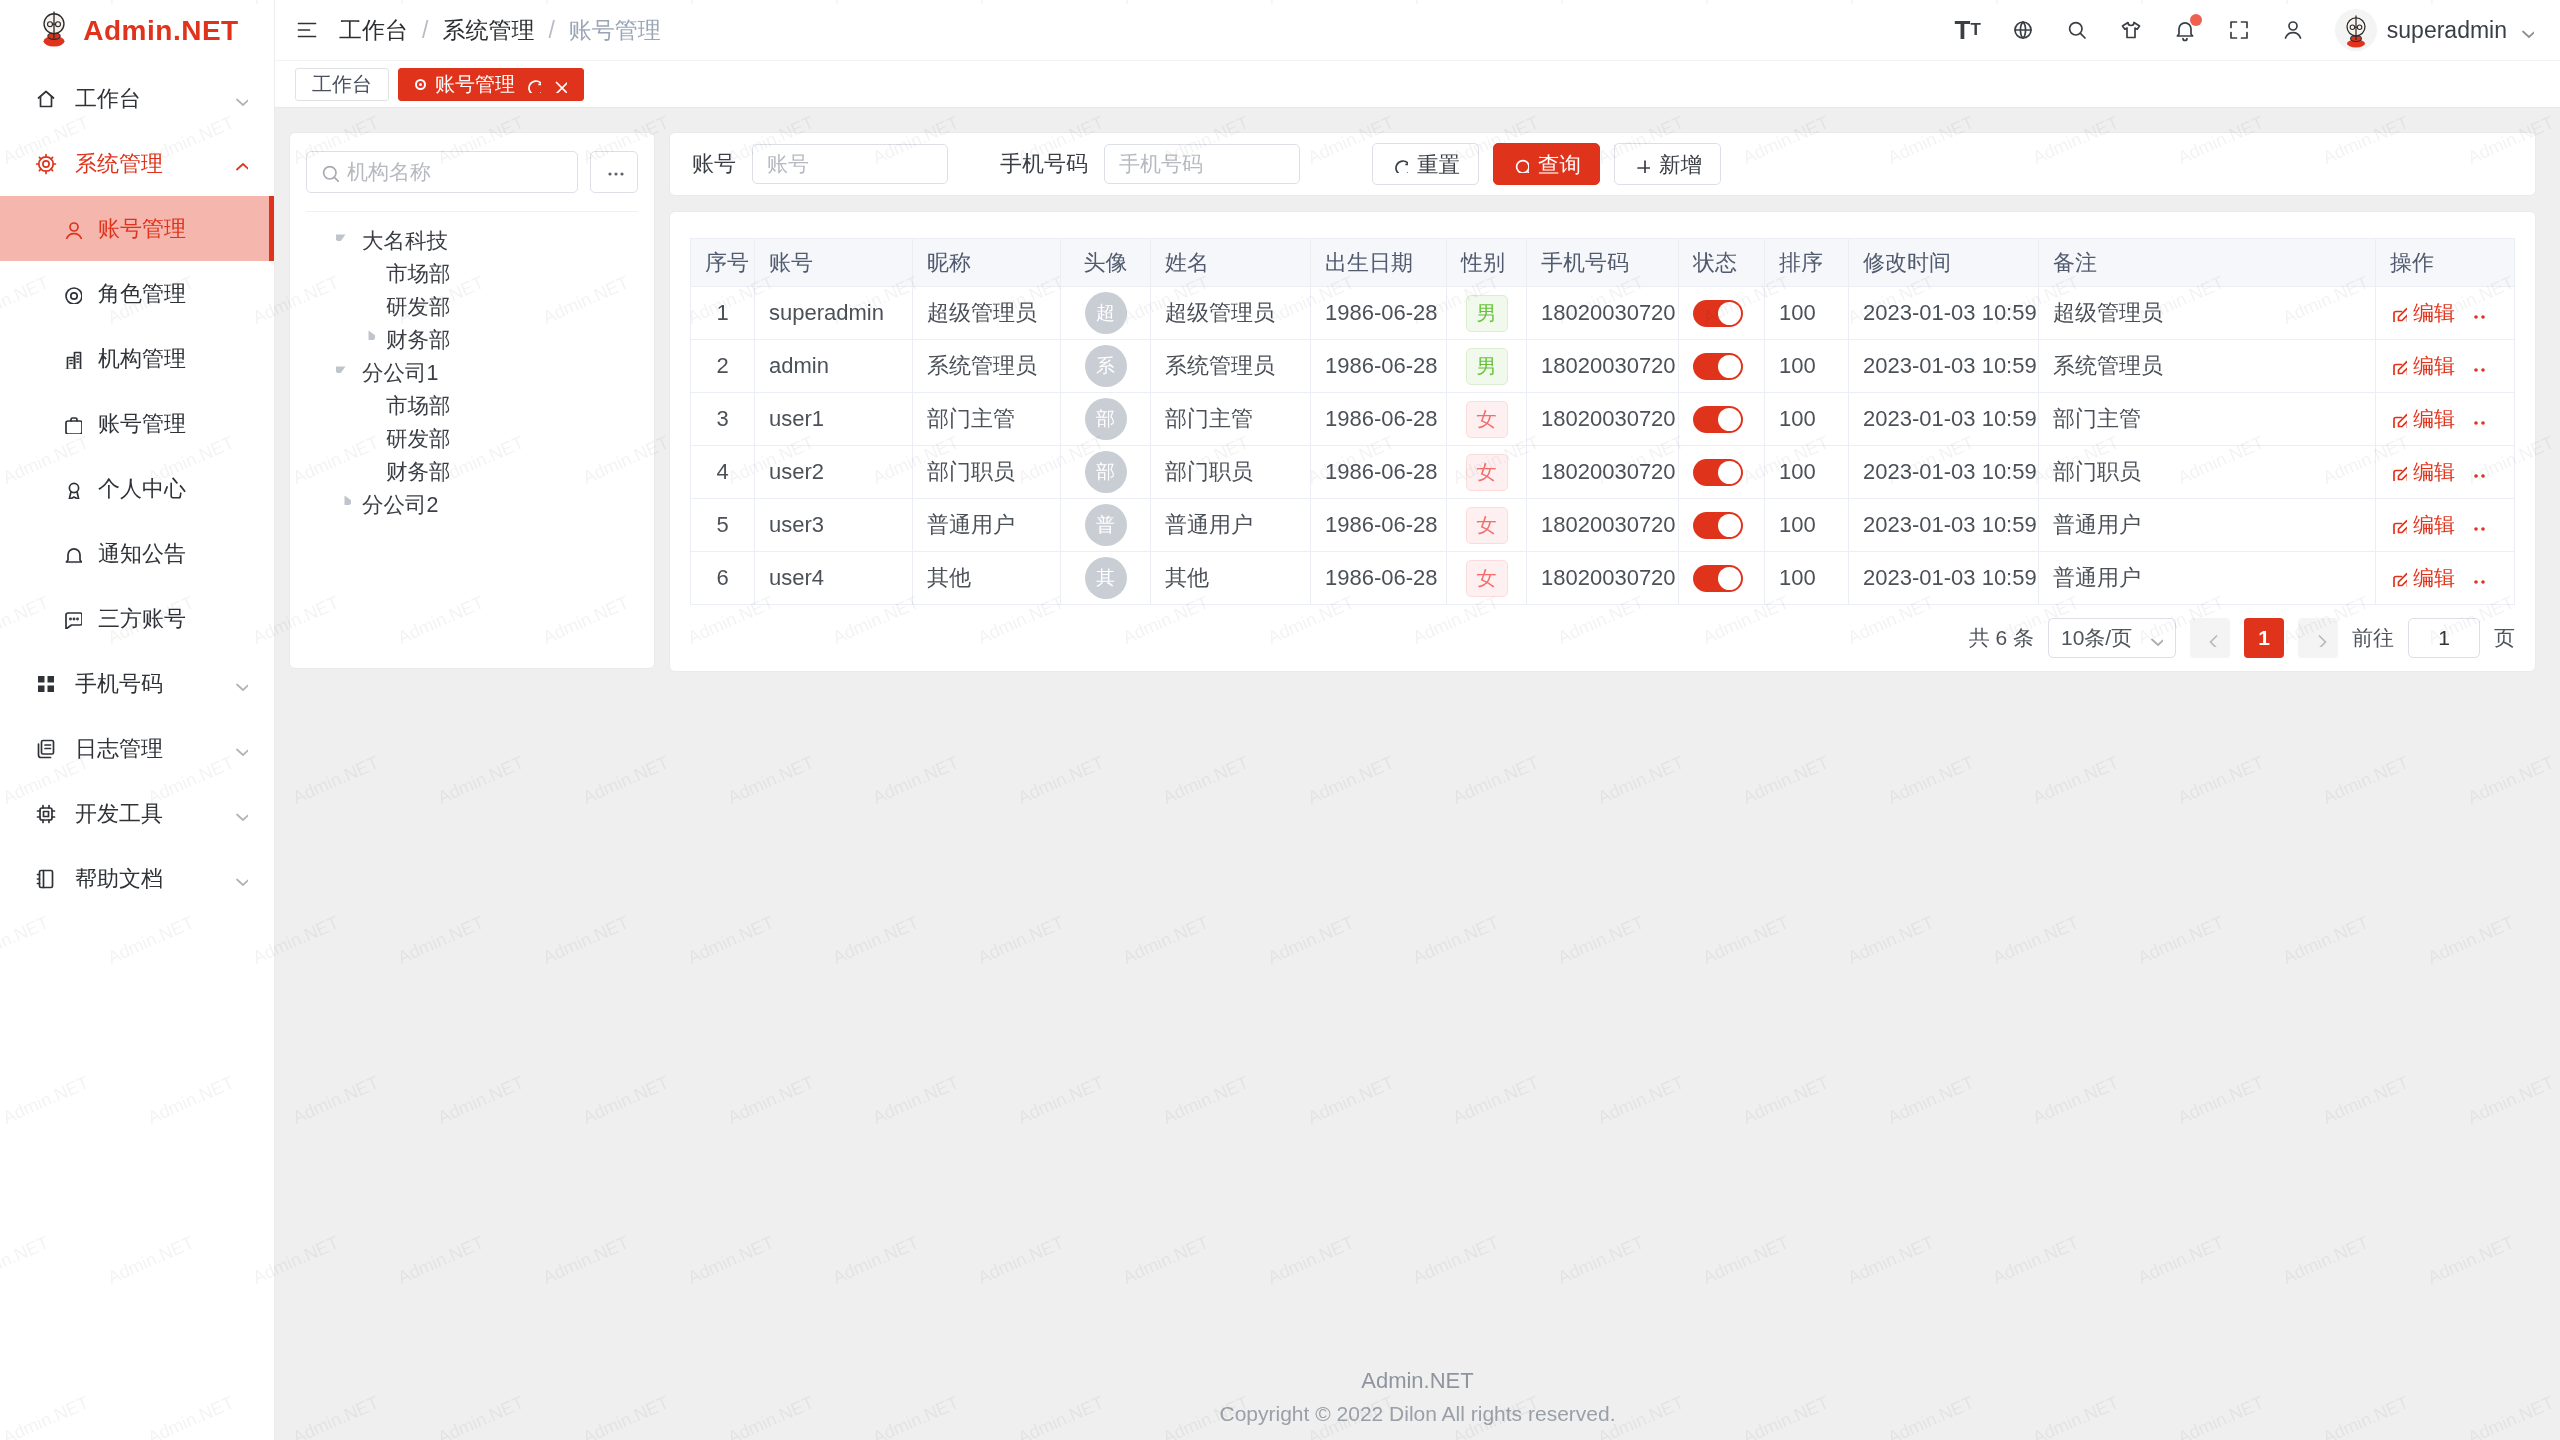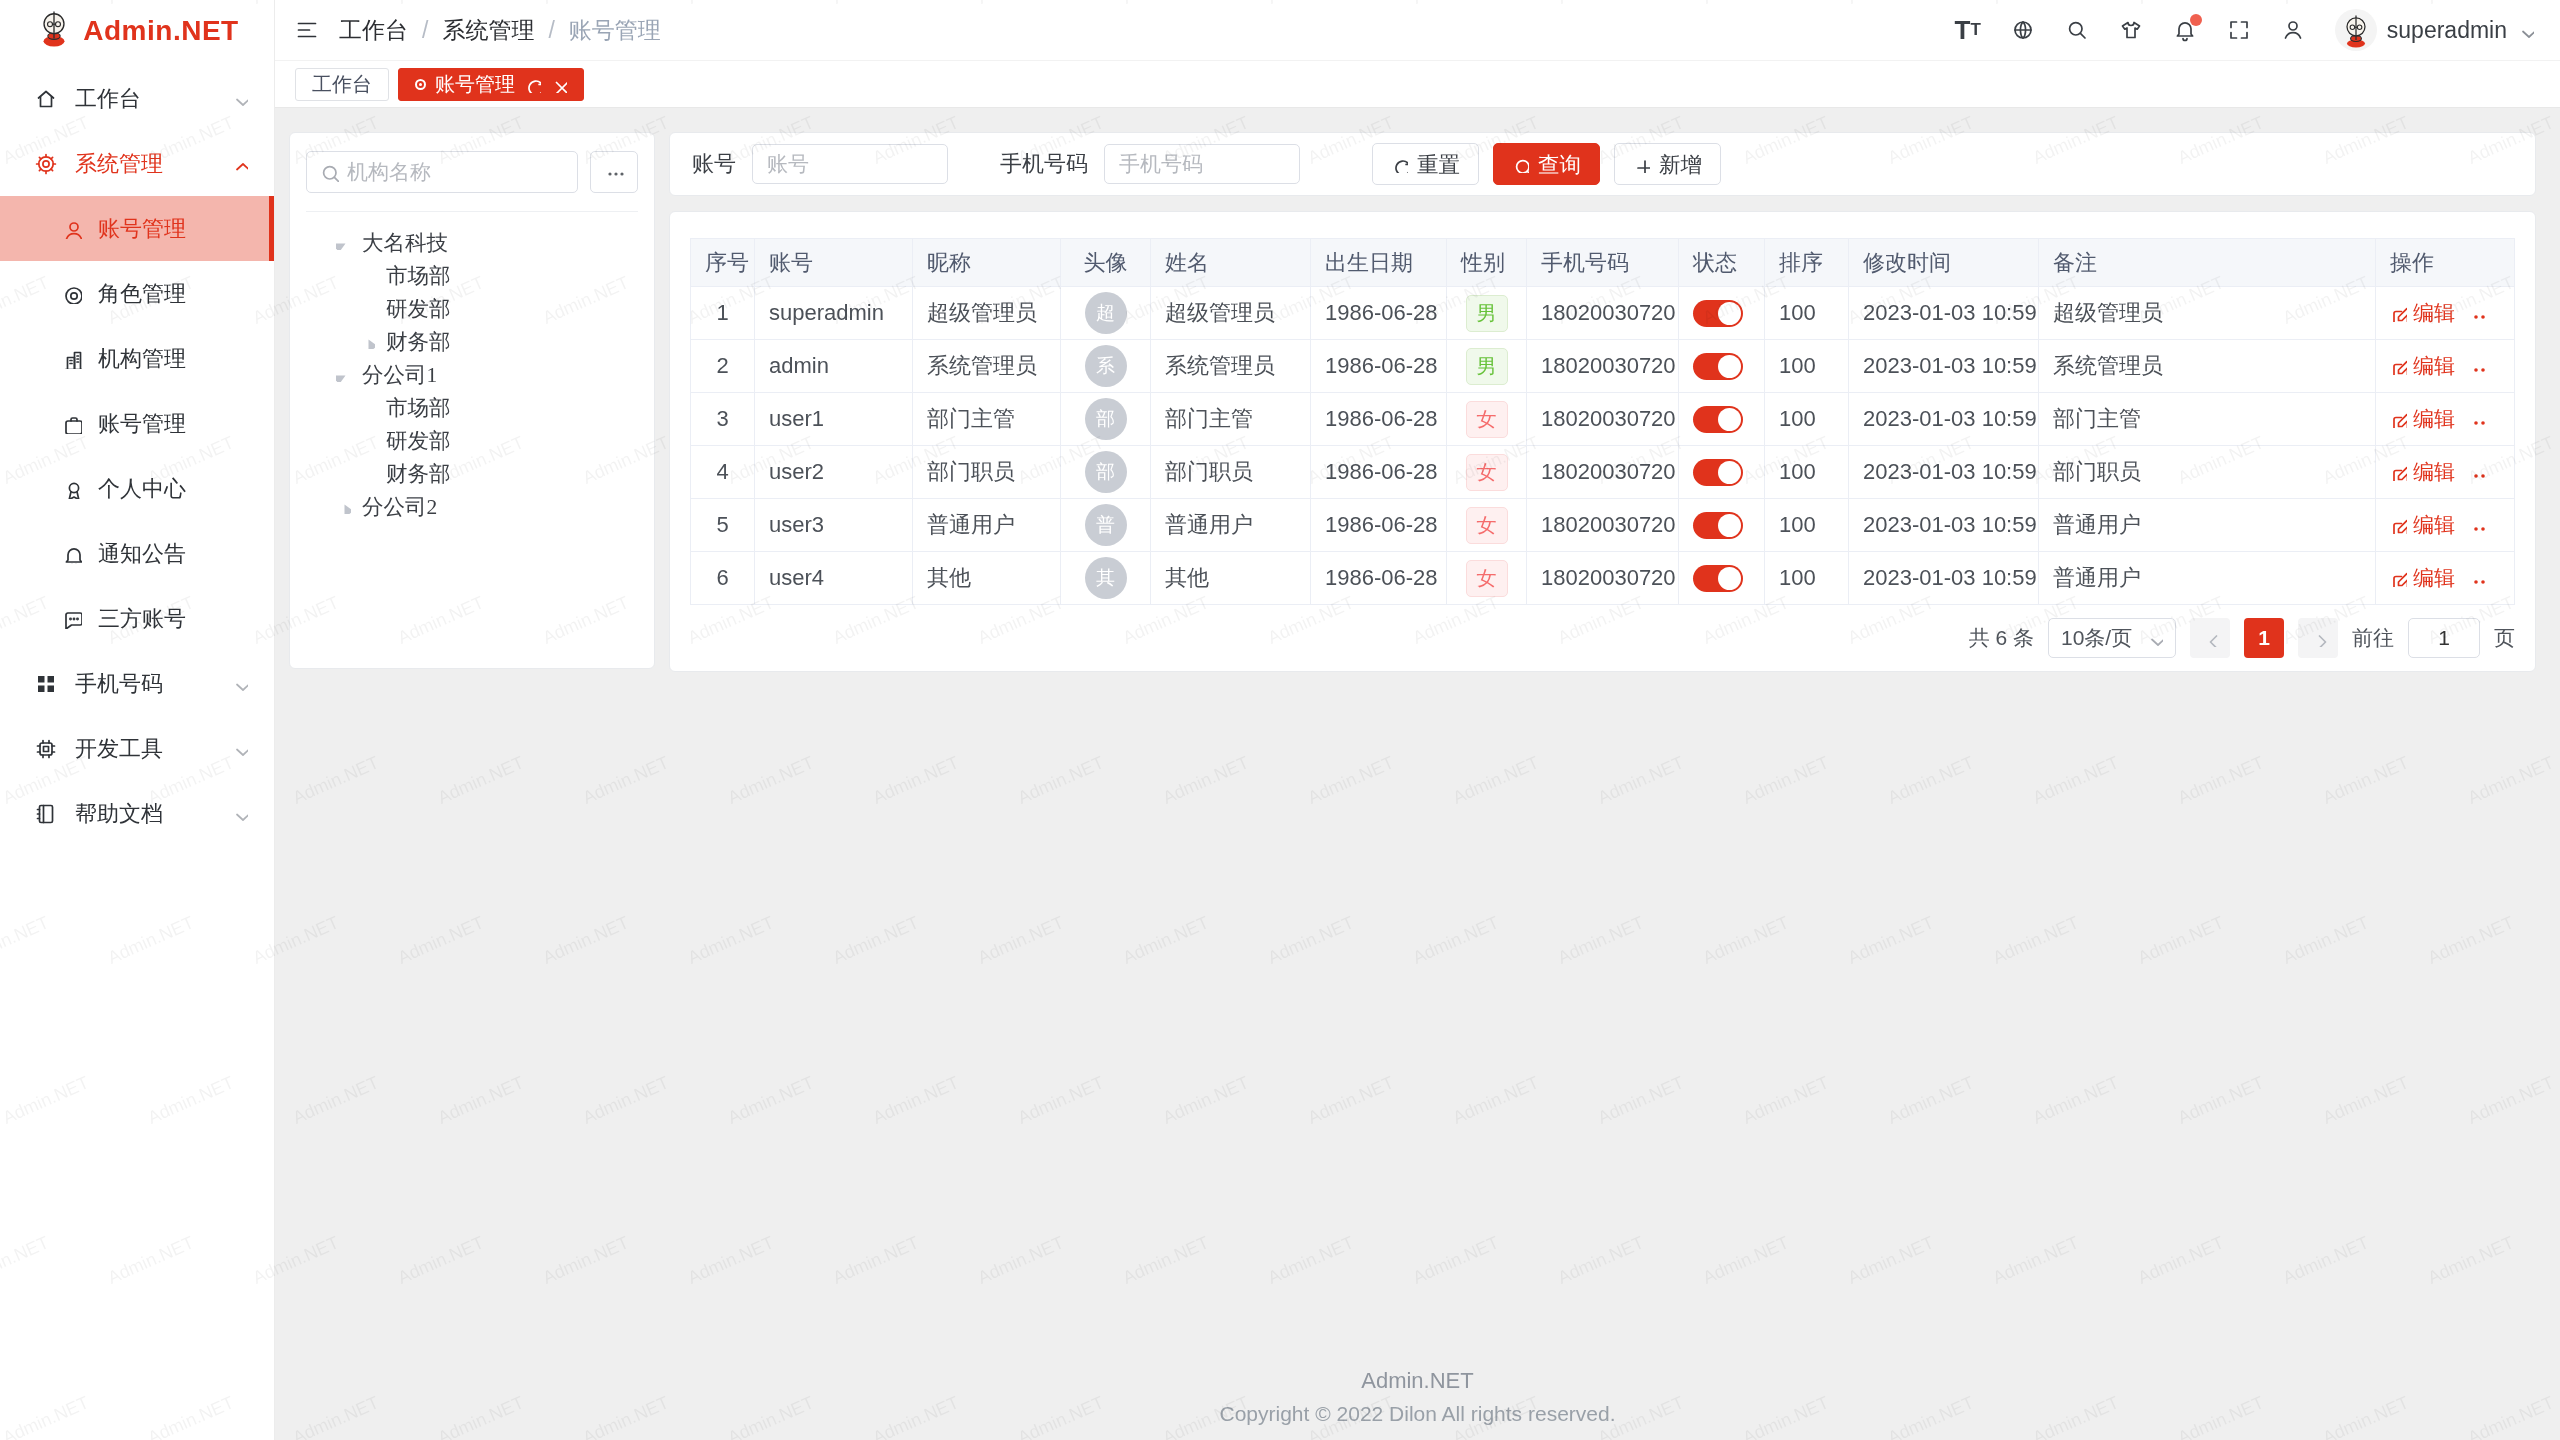--- a/index.html
+++ b/index.html
@@ -73,21 +73,21 @@
 
   .tree-card{ width:366px; height:537px; padding:18px 16px; }
   .tree-top{ display:flex; gap:12px; padding-bottom:18px; border-bottom:1px solid #eef0f3; }
   .sinput{ flex:1; height:42px; border:1px solid var(--inborder); border-radius:5px; display:flex;
            align-items:center; padding:0 12px; gap:8px; color:var(--gray); }
   .sinput input{ border:none; outline:none; width:100%; font-size:21px; font-family:inherit; color:#333; }
   .sinput input::placeholder{ color:#b6b9bf; }
   .more-btn{ width:48px; height:42px; border:1px solid var(--inborder); border-radius:5px; background:#fff;
              display:flex; align-items:center; justify-content:center; color:#5f6368; cursor:pointer; }
   .tree{ padding-top:14px; }
-  .trow{ height:33px; display:flex; align-items:center; font-size:21.5px; color:#3b3f45; cursor:pointer;font-family:Liberation Serif, serif; }
+  .trow{ height:33px; display:flex; align-items:flex-start; font-size:21.5px; color:#3b3f45; cursor:pointer; }
   .trow .car{ width:26px; color:#c0c4cc; display:flex; align-items:center; }
   .trow .car svg{ width:15px; height:15px; }
   .trow.lv1{ padding-left:30px; }
   .trow.lv2{ padding-left:54px; }
   .trow.leaf{ padding-left:80px; }
   .car.open svg{ transform:rotate(90deg); }
 
   .main-col{ flex:1; display:flex; flex-direction:column; gap:15px; }
   .filter-card{ height:64px; display:flex; align-items:center; padding:0 22px; gap:14px; }
   .flabel{ color:#3b3f45; margin-right:2px; }
@@ -254,20 +254,35 @@
     <div class="m-item">
       <span>
           <svg class="i">
             <rect x="4" y="4" width="6.5" height="6.5" fill="currentColor" stroke="none"></rect>
             <rect x="13.5" y="4" width="6.5" height="6.5" fill="currentColor" stroke="none"></rect>
             <rect x="4" y="13.5" width="6.5" height="6.5" fill="currentColor" stroke="none"></rect>
             <rect x="13.5" y="13.5" width="6.5" height="6.5" fill="currentColor" stroke="none"></rect>
           </svg>
         </span>
       <span class="lbl">手机号码</span>
+      <span class="chev">
+          <svg class="i xs">
+            <path d="M6 9.5l6 5.5 6-5.5"></path>
+          </svg>
+        </span>
+    </div>
+    <div class="m-item">
+      <span>
+          <svg class="i">
+            <rect x="7.5" y="3.5" width="12" height="13.5" rx="1.5"></rect>
+            <path d="M4.5 7v11A2.5 2.5 0 0 0 7 20.5h9.5"></path>
+            <path d="M11 8h5.5M11 11.5h5.5"></path>
+          </svg>
+        </span>
+      <span class="lbl">日志管理</span>
       <span class="chev">
           <svg class="i xs">
             <path d="M6 9.5l6 5.5 6-5.5"></path>
           </svg>
         </span>
     </div>
     <div class="m-item">
       <span>
           <svg class="i">
             <rect x="6" y="6" width="12" height="12" rx="2"></rect>

